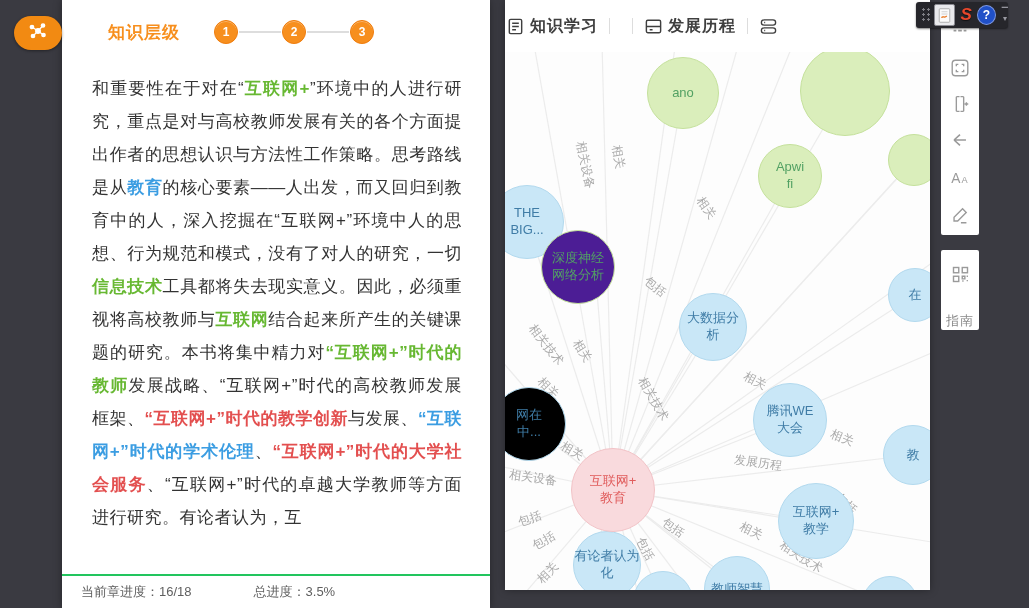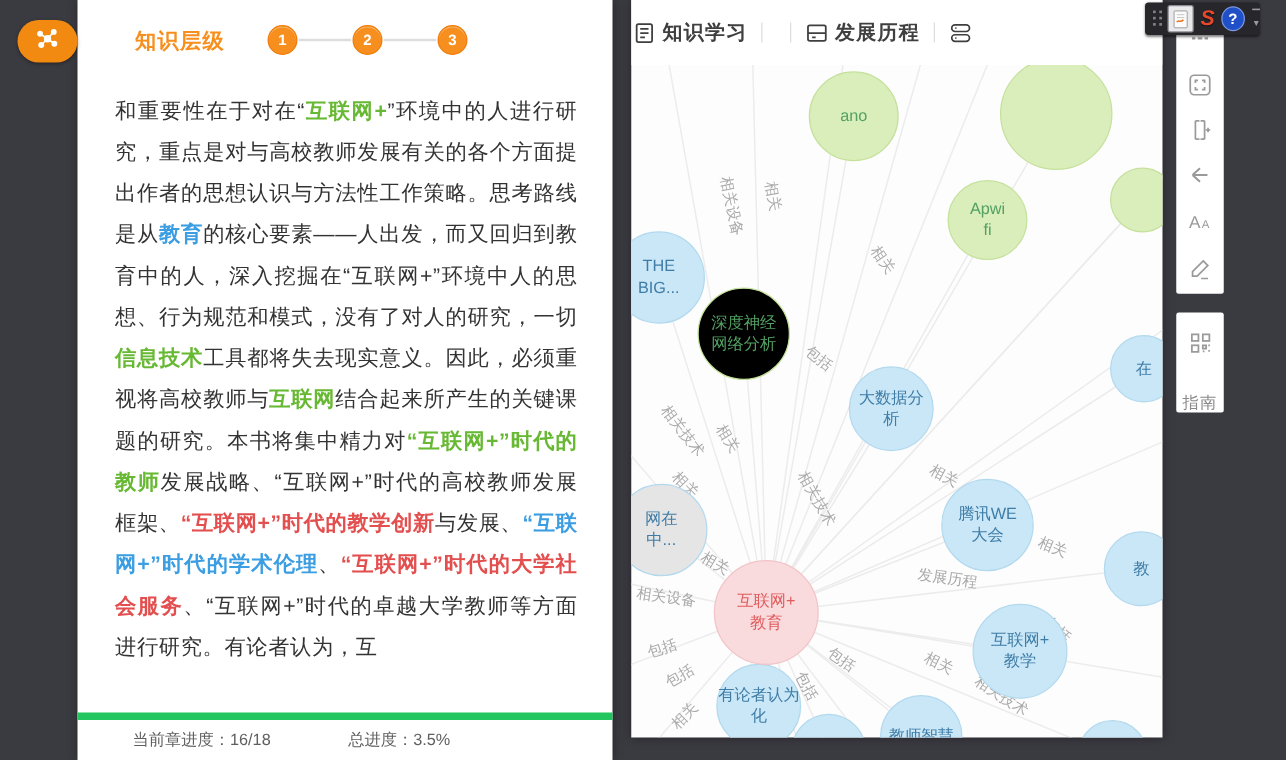--- a/index.html
+++ b/index.html
@@ -18,22 +18,22 @@
   .stepper{display:flex;align-items:center;margin-left:34px;}
   .step-circle{width:22px;height:22px;border-radius:50%;background:#f78f1e;border:1px solid #ef7c0c;
                color:#fff;font-size:12px;font-weight:bold;display:flex;align-items:center;
                justify-content:center;cursor:pointer;box-shadow:inset 0 1px 0 rgba(255,255,255,.35);}
   .step-line{width:42px;height:2px;background:#ddd;margin:0 1px;}
   .paragraph{position:absolute;left:30px;top:72px;width:370px;font-size:17px;line-height:33px;
              color:#333;text-align:justify;text-justify:inter-character;letter-spacing:.5px;}
   .paragraph .g{color:#67b832;font-weight:bold;}
   .paragraph .b{color:#3b9de2;font-weight:bold;}
   .paragraph .r{color:#e34f4f;font-weight:bold;}
-  .lp-footer{position:absolute;left:0;right:0;bottom:0;height:32px;border-top:6px solid #22c55e;
-             display:flex;align-items:center;padding-left:44px;font-size:13px;color:#5f5f5f;}
+  .lp-footer{position:absolute;left:0;right:0;bottom:0;height:32px;border-top:2px solid #22c55e;
+             display:flex;align-items:center;padding-left:19px;font-size:13px;color:#5f5f5f;}
   .lp-footer span{margin-right:62px;}
   
   .right-panel{position:absolute;left:505px;top:0;width:425px;height:590px;background:#fdfdfd;
                overflow:hidden;box-shadow:0 0 8px rgba(0,0,0,.35);}
   .rp-header{position:absolute;left:0;top:0;width:100%;height:52px;background:#fff;z-index:10;
              display:flex;align-items:center;padding-left:1px;box-sizing:border-box;}
   .tab{display:flex;align-items:center;cursor:pointer;color:#3f3f3f;font-size:16px;font-weight:600;
        letter-spacing:1px;}
   .tab svg{width:19px;height:19px;margin-right:5px;}
   .tab.active{color:#f78f1e;}
@@ -173,25 +173,25 @@
           <div class="edge-label" style="left: 341px; top: 504px; color: rgb(169, 169, 169); transform: translate(-50%, -50%) rotate(42deg);">包括</div>
         </div>
       <div id="graph-nodes">
           <div class="gnode" style="left: 142px; top: 57px; width: 72px; height: 72px; background: rgb(218, 238, 187); border: 1px solid rgb(197, 225, 156); color: rgb(82, 161, 99);">ano</div>
           <div class="gnode" style="left: 253px; top: 144px; width: 64px; height: 64px; background: rgb(218, 238, 187); border: 1px solid rgb(197, 225, 156); color: rgb(82, 161, 99);">Apwi
 fi</div>
           <div class="gnode" style="left: 295px; top: 46px; width: 90px; height: 90px; background: rgb(218, 238, 187); border: 1px solid rgb(197, 225, 156); color: rgb(82, 161, 99);"></div>
           <div class="gnode" style="left: 383px; top: 134px; width: 52px; height: 52px; background: rgb(218, 238, 187); border: 1px solid rgb(197, 225, 156); color: rgb(82, 161, 99);"></div>
           <div class="gnode" style="left: -15px; top: 185px; width: 74px; height: 74px; background: rgb(201, 231, 247); border: 1px solid rgb(178, 217, 238); color: rgb(63, 124, 166);">THE
 BIG...</div>
-          <div class="gnode" style="left: 53px; top: 230px; width: 74px; height: 74px; background: #000000; border: 1px solid rgb(197, 225, 156); color: rgb(82, 161, 99);">深度神经
+          <div class="gnode" style="left: 36px; top: 230px; width: 74px; height: 74px; background: #4c1d95; border: 1px solid rgb(197, 225, 156); color: rgb(82, 161, 99);">深度神经
 网络分析</div>
           <div class="gnode" style="left: 174px; top: 293px; width: 68px; height: 68px; background: rgb(201, 231, 247); border: 1px solid rgb(178, 217, 238); color: rgb(63, 124, 166);">大数据分
 析</div>
-          <div class="gnode" style="left: -13px; top: 387px; width: 74px; height: 74px; background: #e5e5e5; border: 1px solid rgb(178, 217, 238); color: rgb(63, 124, 166);">网在
+          <div class="gnode" style="left: -13px; top: 387px; width: 74px; height: 74px; background: #000000; border: 1px solid rgb(178, 217, 238); color: rgb(63, 124, 166);">网在
 中...</div>
           <div class="gnode" style="left: 248px; top: 383px; width: 74px; height: 74px; background: rgb(201, 231, 247); border: 1px solid rgb(178, 217, 238); color: rgb(63, 124, 166);">腾讯WE
 大会</div>
           <div class="gnode" style="left: 383px; top: 268px; width: 54px; height: 54px; background: rgb(201, 231, 247); border: 1px solid rgb(178, 217, 238); color: rgb(63, 124, 166);">在</div>
           <div class="gnode" style="left: 378px; top: 425px; width: 60px; height: 60px; background: rgb(201, 231, 247); border: 1px solid rgb(178, 217, 238); color: rgb(63, 124, 166);">教</div>
           <div class="gnode" style="left: 273px; top: 483px; width: 76px; height: 76px; background: rgb(201, 231, 247); border: 1px solid rgb(178, 217, 238); color: rgb(63, 124, 166);">互联网+
 教学</div>
           <div class="gnode" style="left: 68px; top: 531px; width: 68px; height: 68px; background: rgb(201, 231, 247); border: 1px solid rgb(178, 217, 238); color: rgb(63, 124, 166);">有论者认为
 化</div>
           <div class="gnode" style="left: 128px; top: 571px; width: 60px; height: 60px; background: rgb(201, 231, 247); border: 1px solid rgb(178, 217, 238); color: rgb(63, 124, 166);">互联网</div>

